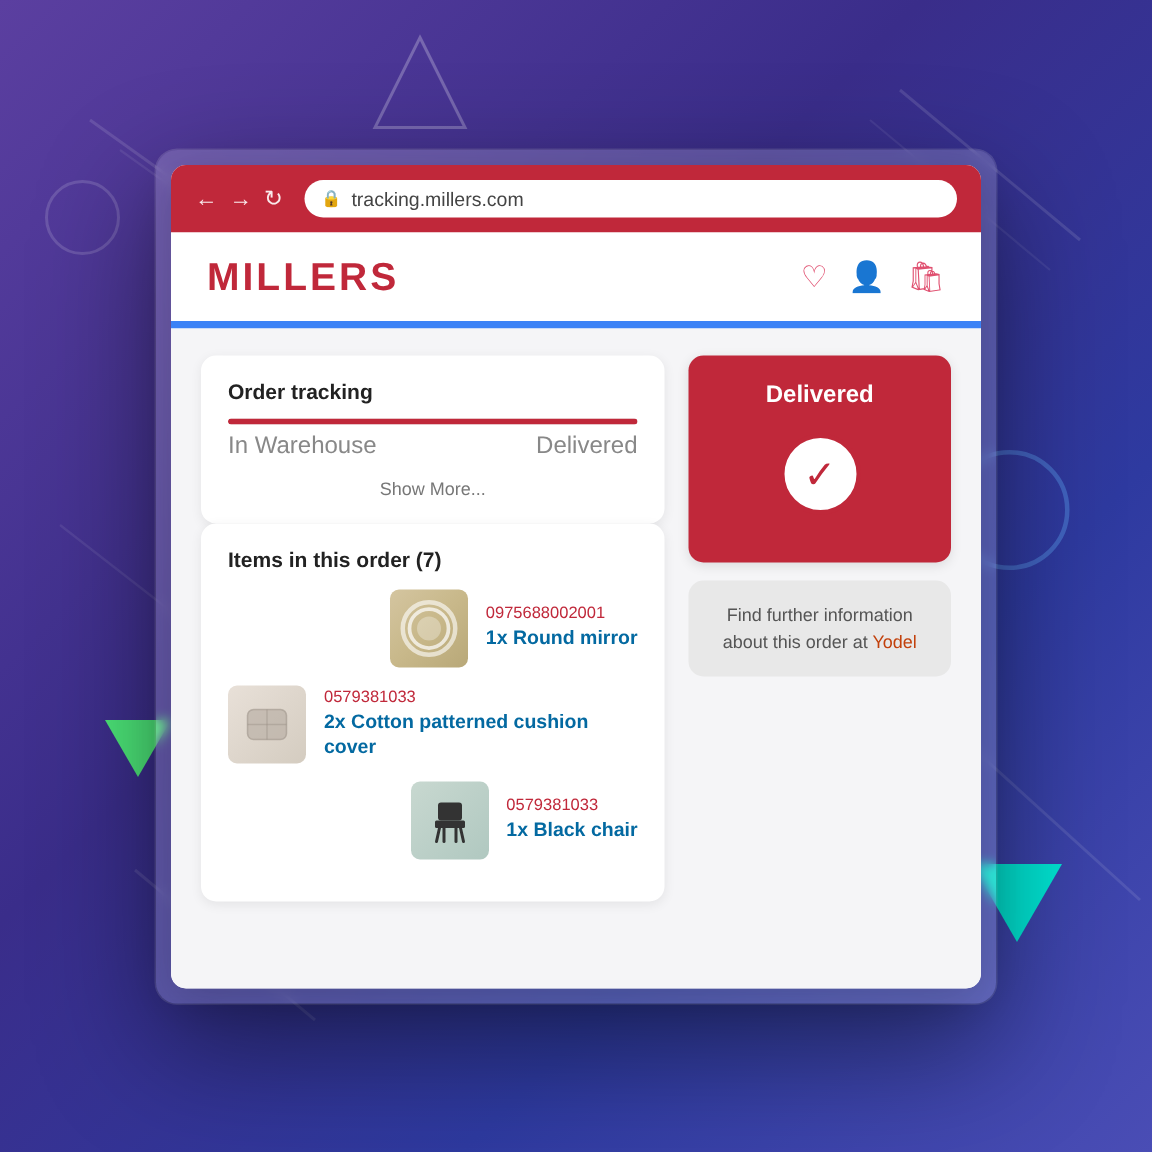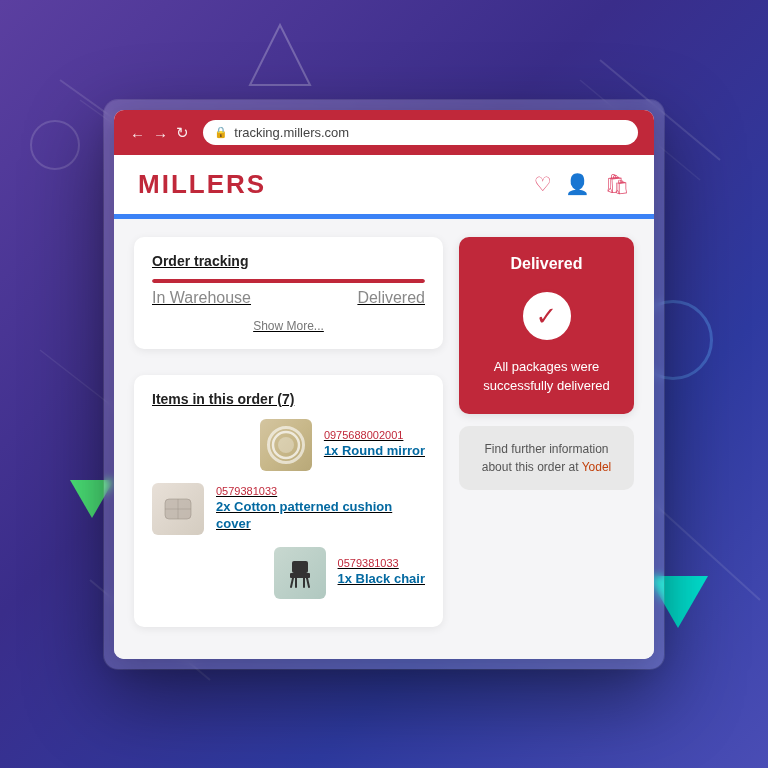--- a/index.html
+++ b/index.html
@@ -147,22 +147,21 @@
       display: flex;
       gap: 16px;
       min-height: 440px;
     }
 
     
     .left-panel {
       flex: 1;
       display: flex;
       flex-direction: column;
-      gap: 26px;
-      text-decoration: underline;
+      gap: 0;
     }
 
     .tracking-card {
       background: #fff;
       border-radius: 10px;
       padding: 16px 18px;
       box-shadow: 0 2px 8px rgba(0,0,0,0.07);
     }
     .tracking-title {
       font-size: 14px;
@@ -456,21 +455,20 @@
         </div>
       </div>
 
       <div class="right-panel">
 
         <div class="delivered-card">
           <div class="delivered-title">Delivered</div>
           <div class="check-circle">
             <span class="check-mark">✓</span>
           </div>
-          <div class="delivered-msg">All packages were successfully delivered</div>
         </div>
 
         <div class="yodel-card">
           <div class="yodel-text">
             <span>Find further information about this order at</span>
             <span> </span>
             <span class="yodel-brand">Yodel</span>
           </div>
         </div>
 

